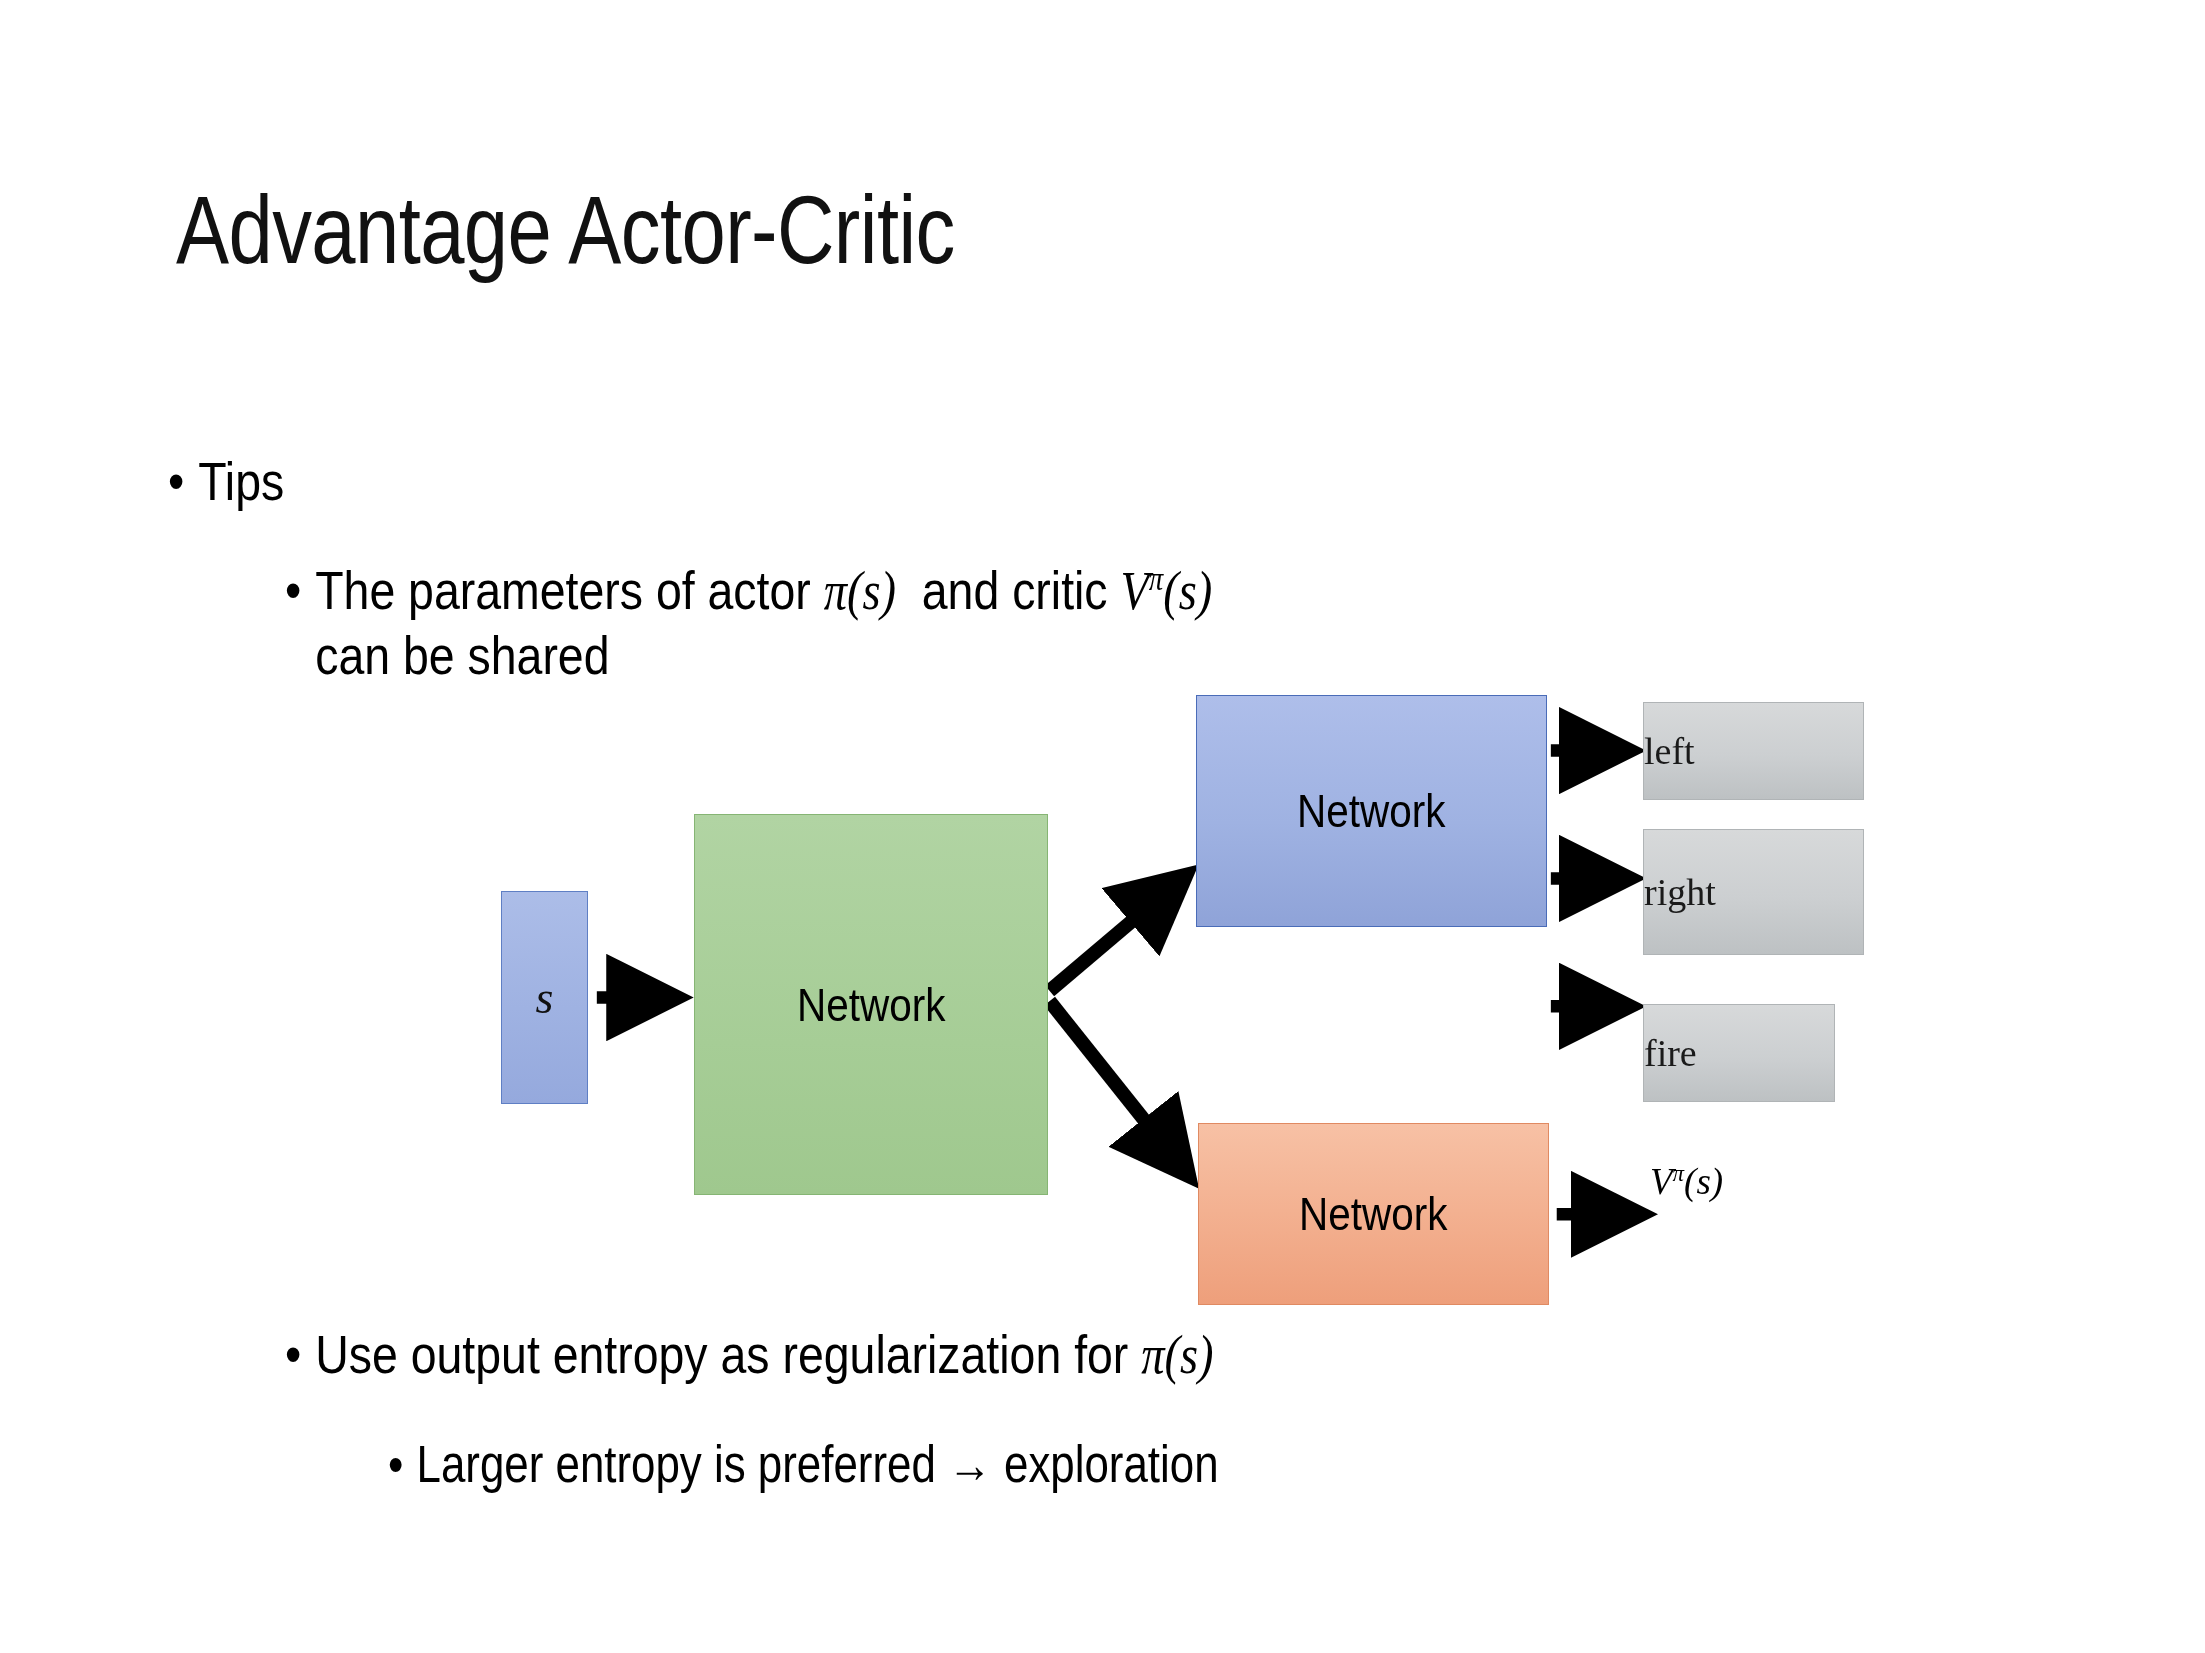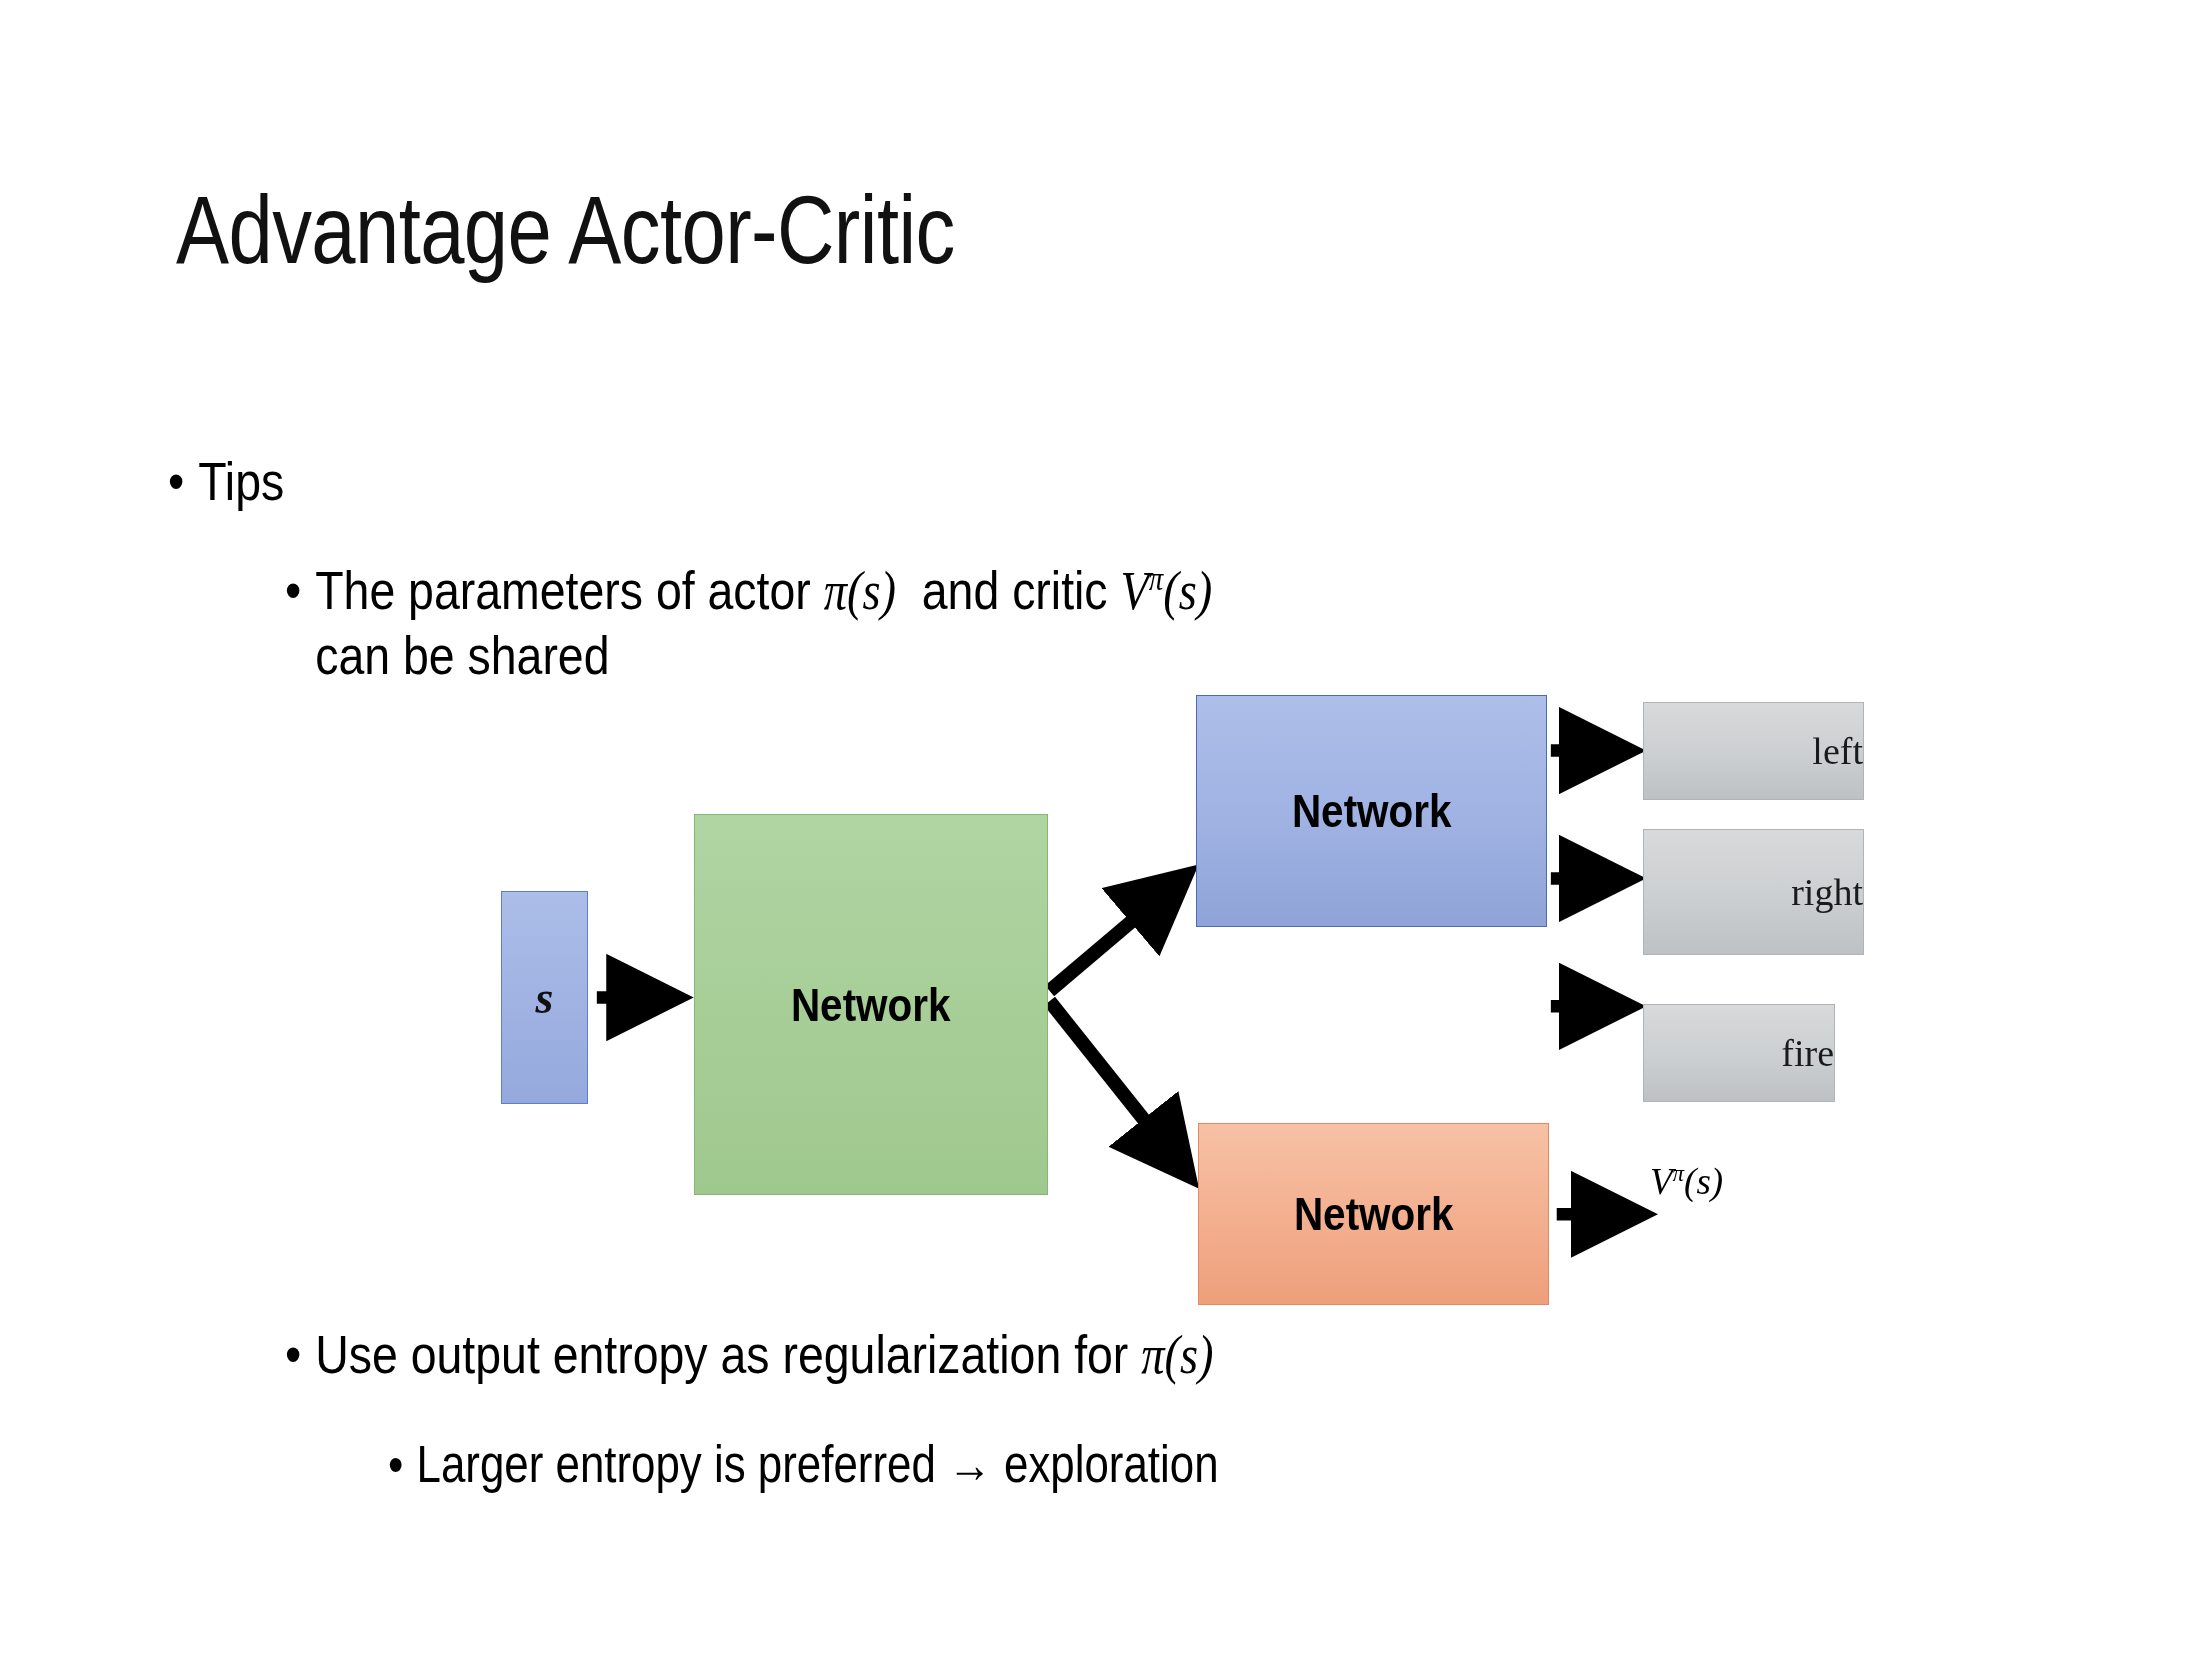--- a/index.html
+++ b/index.html
@@ -113,21 +113,20 @@
   #diagram svg { display: block; }
 
   .node {
     position: absolute;
     box-sizing: border-box;
     display: flex;
     align-items: center;
     justify-content: center;
     font-family: "Liberation Sans", sans-serif;
     color: #000000;
-    font-weight: bold;
   }
   .node-label {
     font-size: 46px;
     transform: scaleX(0.88);
     white-space: nowrap;
   }
 
   #node-input {
     left: 501px;
     top: 891px;
@@ -166,21 +165,21 @@
     height: 182px;
     background: linear-gradient(180deg, #f7c1a5 0%, #f2ad8c 60%, #ee9f7b 100%);
     border: 1.5px solid #e08a62;
   }
 
   .out-box {
     position: absolute;
     box-sizing: border-box;
     display: flex;
     align-items: center;
-    justify-content: flex-end;
+    justify-content: flex-start;
     background: linear-gradient(180deg, #d7d9da 0%, #cccfd1 55%, #bdc1c3 100%);
     border: 1.5px solid #b0b4b6;
     font-family: "Liberation Serif", serif;
     font-size: 38px;
     color: #1a1a1a;
   }
   #out-left  { left: 1643px; top: 702px;  width: 221px; height: 98px; }
   #out-right { left: 1643px; top: 829px; width: 221px; height: 126px; }
   #out-fire  { left: 1643px; top: 1004px; width: 192px; height: 98px; }
 

